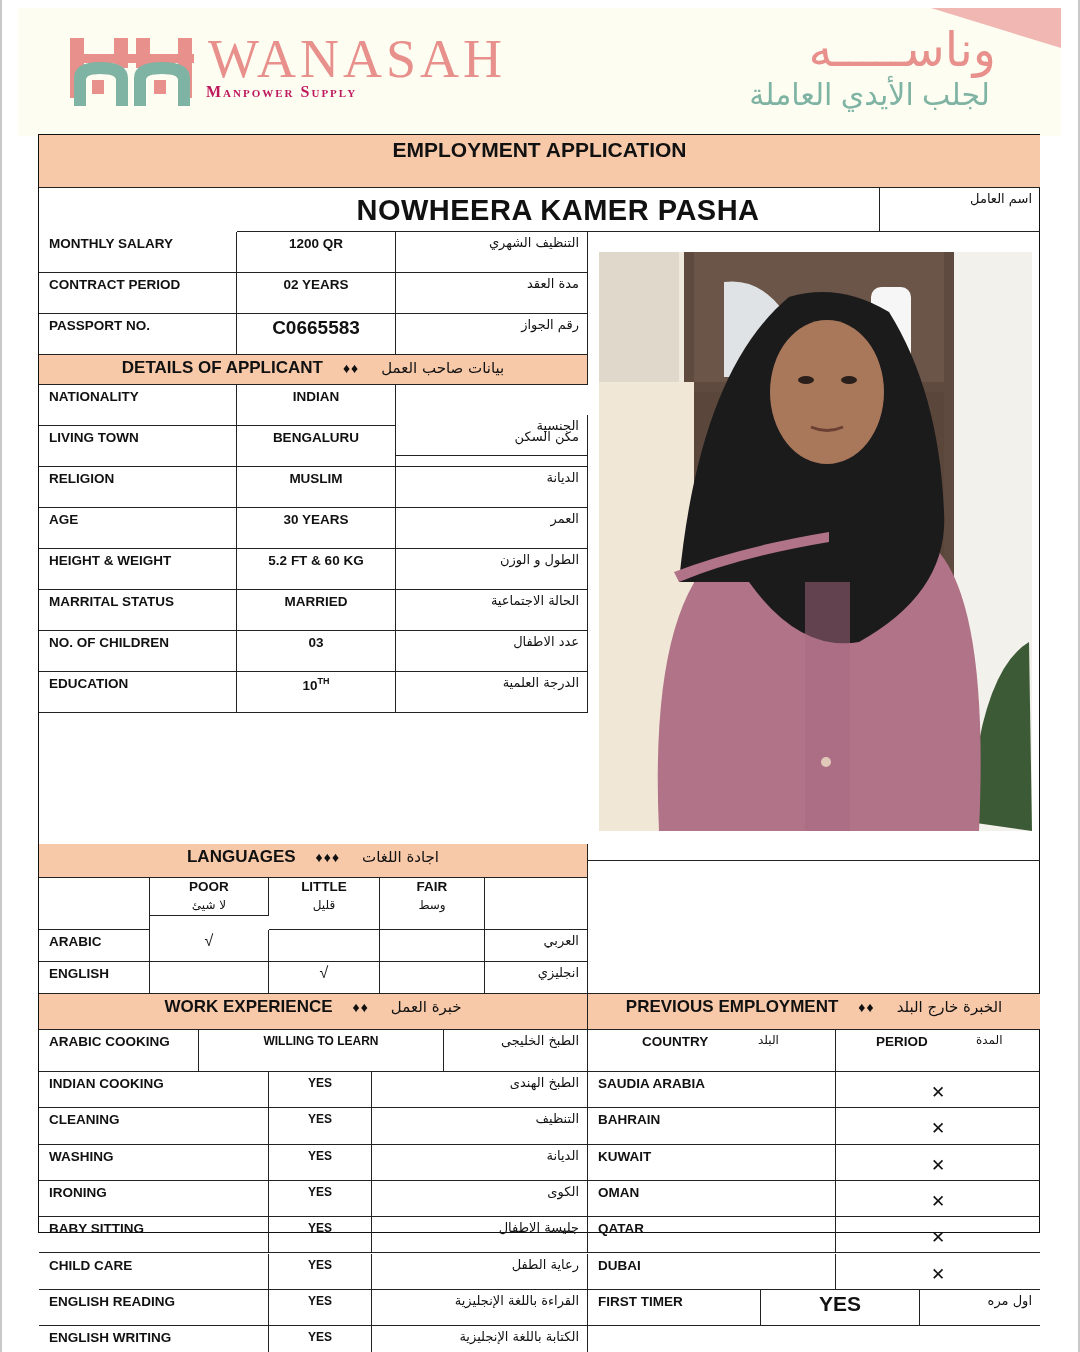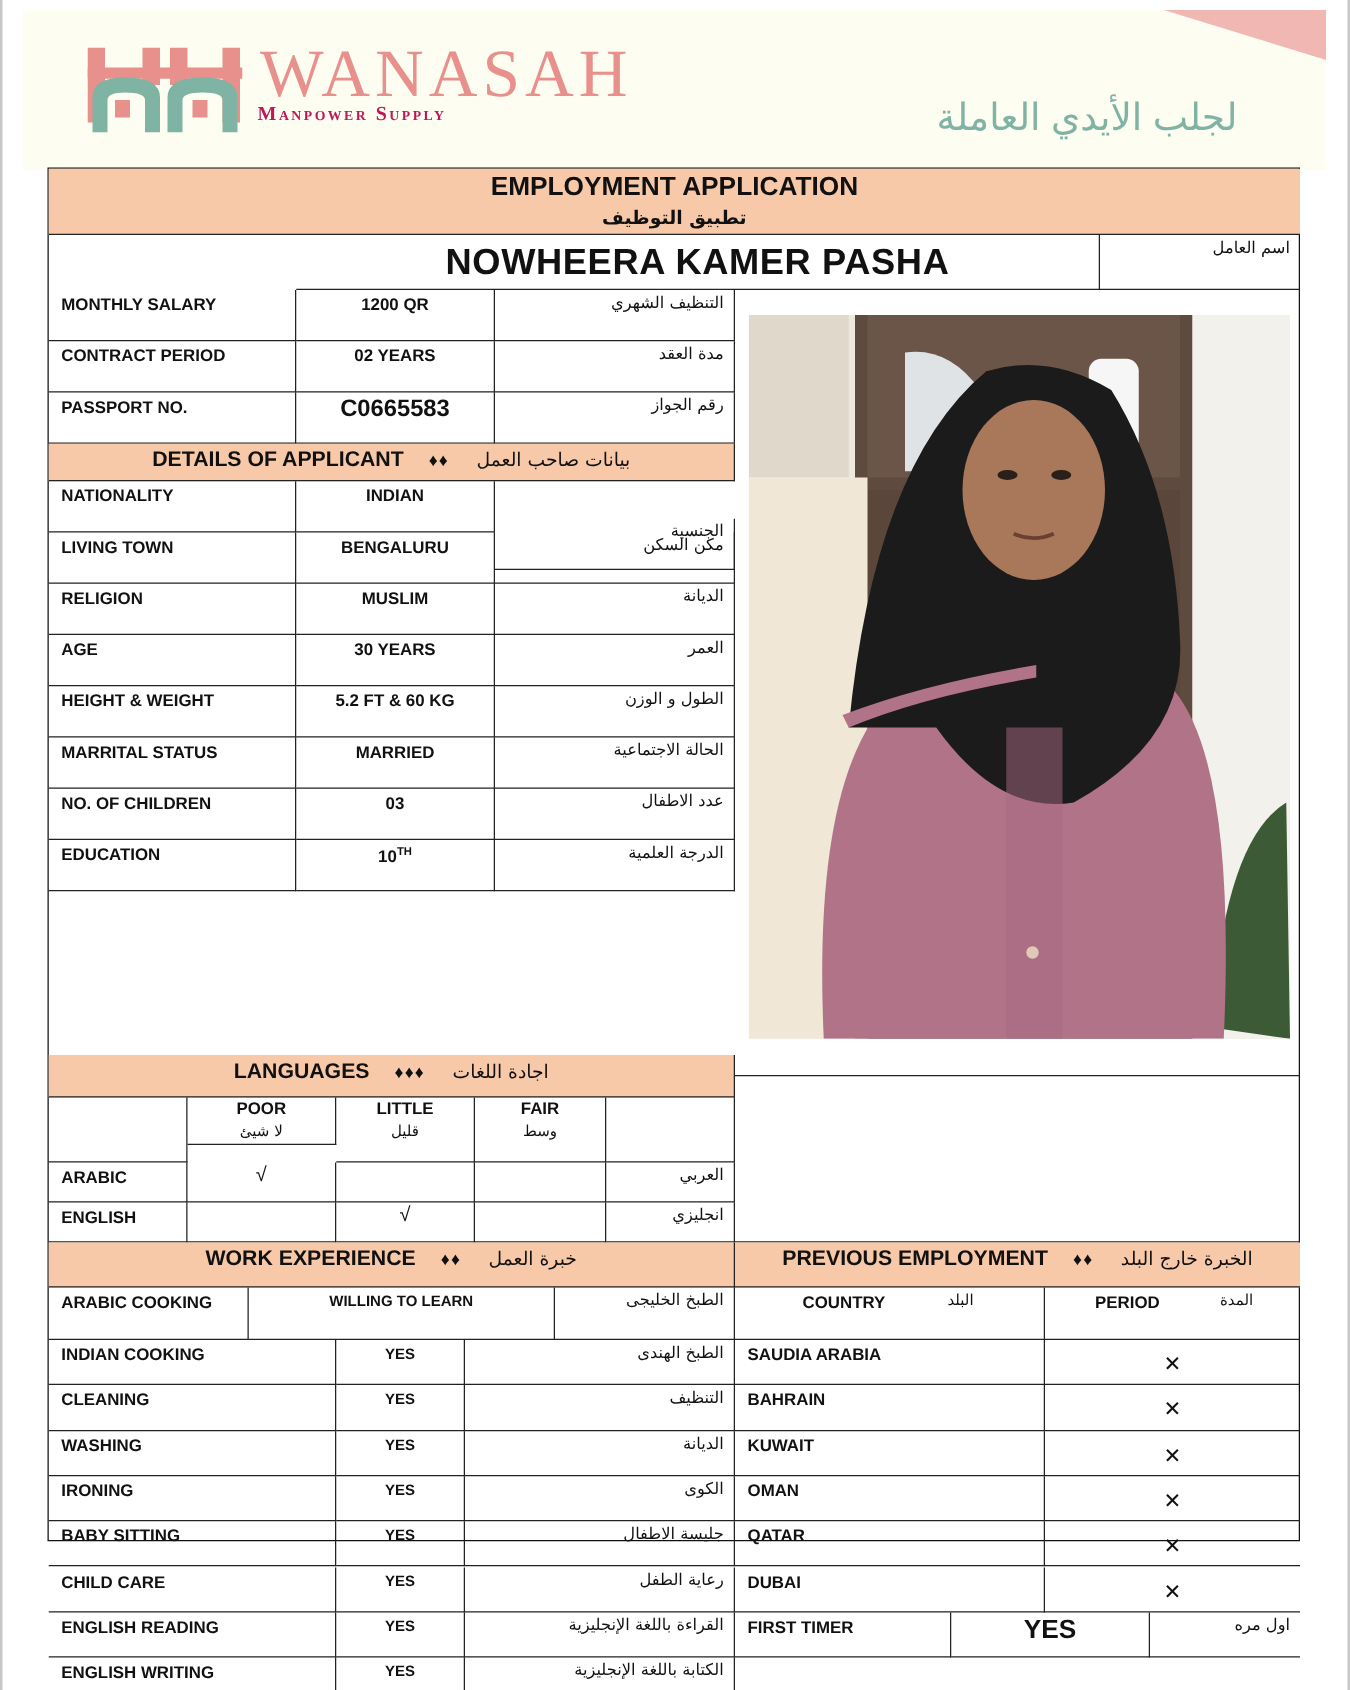--- a/index.html
+++ b/index.html
@@ -42,28 +42,28 @@
     <rect x="66" y="0" width="14" height="30" fill="#e8908c"></rect>
     <rect x="108" y="0" width="14" height="60" fill="#e8908c"></rect>
     <rect x="0" y="16" width="124" height="9" fill="#e8908c"></rect>
     <path d="M4 68 V40 Q4 24 30 24 Q58 24 58 40 V68 H46 V42 Q46 36 30 36 Q16 36 16 42 V68 Z" fill="#7fb3a3"></path>
     <path d="M64 68 V40 Q64 24 92 24 Q120 24 120 40 V68 H108 V42 Q108 36 92 36 Q76 36 76 42 V68 Z" fill="#7fb3a3"></path>
     <rect x="22" y="42" width="12" height="14" fill="#e8908c"></rect>
     <rect x="84" y="42" width="12" height="14" fill="#e8908c"></rect>
   </svg>
   <div class="brand-en">WANASAH</div>
   <div class="brand-sub">Manpower Supply</div>
+  <div class="brand-ar">وناســـــه</div>
   <div class="brand-ar-sub">لجلب الأيدي العاملة</div>
 </div>
 
 <div class="form">
 
   <div class="cell peach" style="left:0;top:0;width:1001px;height:53px;border-right:none;">
     <div style="position:absolute;left:0;right:0;top:3px;text-align:center;font-size:21px;font-weight:bold;">EMPLOYMENT APPLICATION</div>
-    <div style="position:absolute;left:0;right:0;top:30px;text-align:center;font-size:15px;font-weight:bold;direction:rtl;font-family:'DejaVu Sans',sans-serif;">تطبيق التوظيف</div>
   </div>
 
   <div class="cell" style="left:198px;top:53px;width:643px;height:44px;">
     <div style="position:absolute;left:0;right:0;top:6px;text-align:center;font-size:29px;font-weight:bold;letter-spacing:0.5px;">NOWHEERA KAMER PASHA</div>
   </div>
   <div class="cell" style="left:841px;top:53px;width:160px;height:44px;border-right:none;">
     <span class="ar">اسم العامل</span>
   </div>
 
   <div id="left-col" style="position:absolute;left:0;top:97px;width:549px;">

